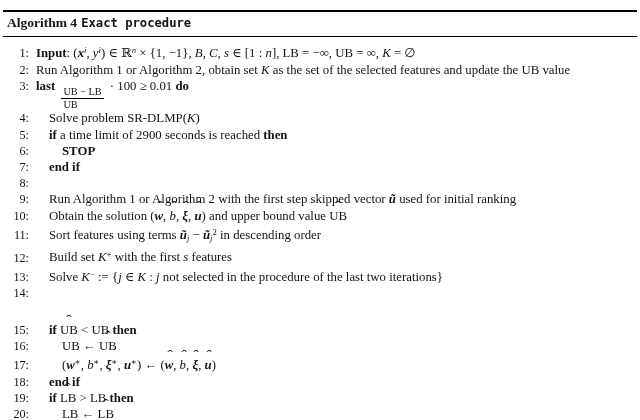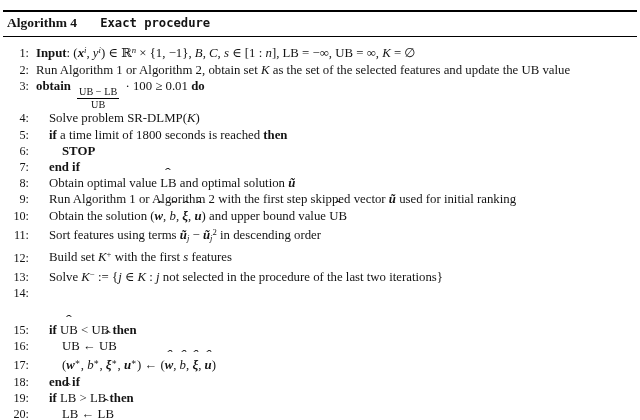--- a/index.html
+++ b/index.html
@@ -9,38 +9,38 @@
     width:634px; margin:10px 3px 0 3px;
     border-top:2px solid #000;
     border-bottom:1.5px solid #000;
     padding:0 0 5px 0;
     background:#fff;
   }
   .alg-header {
     font-size:13.5px; padding:3px 4px 5px 4px;
     border-bottom:1px solid #000;
   }
-  .alg-label { font-weight:bold; margin-right:23px; }
+  .alg-label { font-weight:bold; margin-right:4px; }
   .alg-title { font-family:"DejaVu Sans Mono","Liberation Mono",monospace; font-weight:bold; font-size:12.2px; }
   .alg-lines { padding:5px 0 2px 4px; font-size:12.8px; overflow:hidden; }
   .alg-line { display:flex; align-items:baseline; line-height:16.2px; white-space:nowrap; }
   .ln { flex:0 0 22px; text-align:right; margin-right:7px; font-size:12.2px; }
   .lc { flex:0 1 auto; }
   .st-b { font-weight:bold; }
   .st-i { font-style:italic; }
   .st-sup { font-size:0.68em; vertical-align:0.5em; }
   .st-sub { font-size:0.68em; vertical-align:-0.22em; }
   .st-hat { position:relative; display:inline-block; }
   .st-hat::after {
     content:"ˆ"; position:absolute; left:50%; top:-0.6em;
     transform:translateX(-50%) scaleX(1.5);
     line-height:1; font-size:0.9em; font-weight:normal;
   }
   .frac {
-    display:inline-flex; flex-direction:column; align-items:center;
+    display:inline-flex; flex-direction:column; align-items:flex-start;
     vertical-align:-0.5em; font-size:0.8em; line-height:1.15; margin:0 3px;
   }
   .frac .fn { border-bottom:1px solid #000; padding:0 2px; }
   .frac .fd { padding:0 2px; }
 </style>
 </head>
 <body>
 
 <div class="alg-box">
   <div class="alg-header">
@@ -50,44 +50,43 @@
       <div class="alg-line">
         <span class="ln">1:</span>
         <span class="lc" style="padding-left: 0px;"><span class="st-b">Input</span><span>: (</span><span class="st-b st-i">x</span><span class="st-sup st-i">i</span><span>, </span><span class="st-i">y</span><span class="st-sup st-i">i</span><span>) ∈ ℝ</span><span class="st-sup st-i">n</span><span> × {1, −1}, </span><span class="st-i">B</span><span>, </span><span class="st-i">C</span><span>, </span><span class="st-i">s</span><span> ∈ [1 : </span><span class="st-i">n</span><span>], LB = −∞, UB = ∞, </span><span class="st-i">K</span><span> = ∅</span></span>
       </div>
       <div class="alg-line">
         <span class="ln">2:</span>
         <span class="lc" style="padding-left: 0px;"><span>Run Algorithm 1 or Algorithm 2, obtain set </span><span class="st-i">K</span><span> as the set of the selected features and update the UB value</span></span>
       </div>
       <div class="alg-line">
         <span class="ln">3:</span>
-        <span class="lc" style="padding-left: 0px;"><span class="st-b">obtain </span><span class="frac">
+        <span class="lc" style="padding-left: 0px;"><span class="st-b">last </span><span class="frac">
             <span class="fn">UB − LB</span>
             <span class="fd">UB</span>
           </span><span> · 100 ≥ 0.01 </span><span class="st-b">do</span></span>
       </div>
       <div class="alg-line">
         <span class="ln">4:</span>
         <span class="lc" style="padding-left: 13px;"><span>Solve problem SR-DLMP(</span><span class="st-i">K</span><span>)</span></span>
       </div>
       <div class="alg-line">
         <span class="ln">5:</span>
-        <span class="lc" style="padding-left: 13px;"><span class="st-b">if </span><span>a time limit of 1800 seconds is reached </span><span class="st-b">then</span></span>
+        <span class="lc" style="padding-left: 13px;"><span class="st-b">if </span><span>a time limit of 2900 seconds is reached </span><span class="st-b">then</span></span>
       </div>
       <div class="alg-line">
         <span class="ln">6:</span>
         <span class="lc" style="padding-left: 26px; text-align: right;"><span class="st-b">STOP</span></span>
       </div>
       <div class="alg-line">
         <span class="ln">7:</span>
         <span class="lc" style="padding-left: 13px;"><span class="st-b">end if</span></span>
       </div>
       <div class="alg-line">
         <span class="ln">8:</span>
-        <span class="lc" style="padding-left: 13px;"><span>Obtain optimal value </span><span class="st-hat">LB</span><span> and optimal solution </span><span class="st-b st-i">ũ</span></span>
       </div>
       <div class="alg-line">
         <span class="ln">9:</span>
         <span class="lc" style="padding-left: 13px;"><span>Run Algorithm 1 or Algorithm 2 with the first step skipped vector </span><span class="st-b st-i">ũ</span><span> used for initial ranking</span></span>
       </div>
       <div class="alg-line">
         <span class="ln">10:</span>
         <span class="lc" style="padding-left: 13px;"><span>Obtain the solution (</span><span class="st-b st-i st-hat">w</span><span>, </span><span class="st-i st-hat">b</span><span>, </span><span class="st-b st-i st-hat">ξ</span><span>, </span><span class="st-b st-i st-hat">u</span><span>) and upper bound value </span><span class="st-hat">UB</span></span>
       </div>
       <div class="alg-line">

